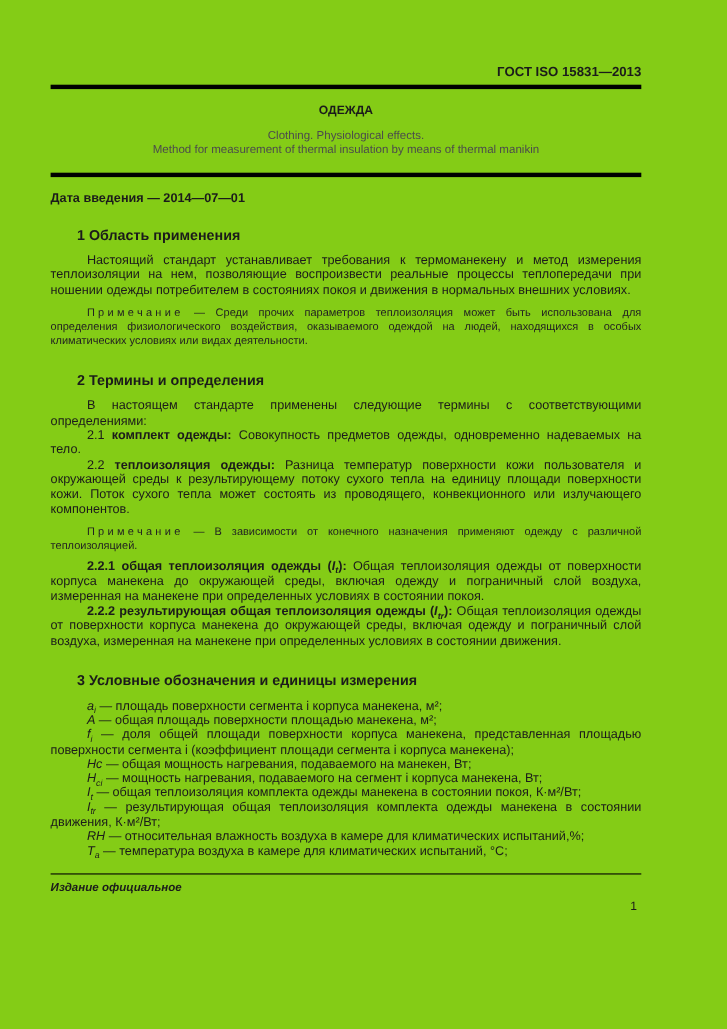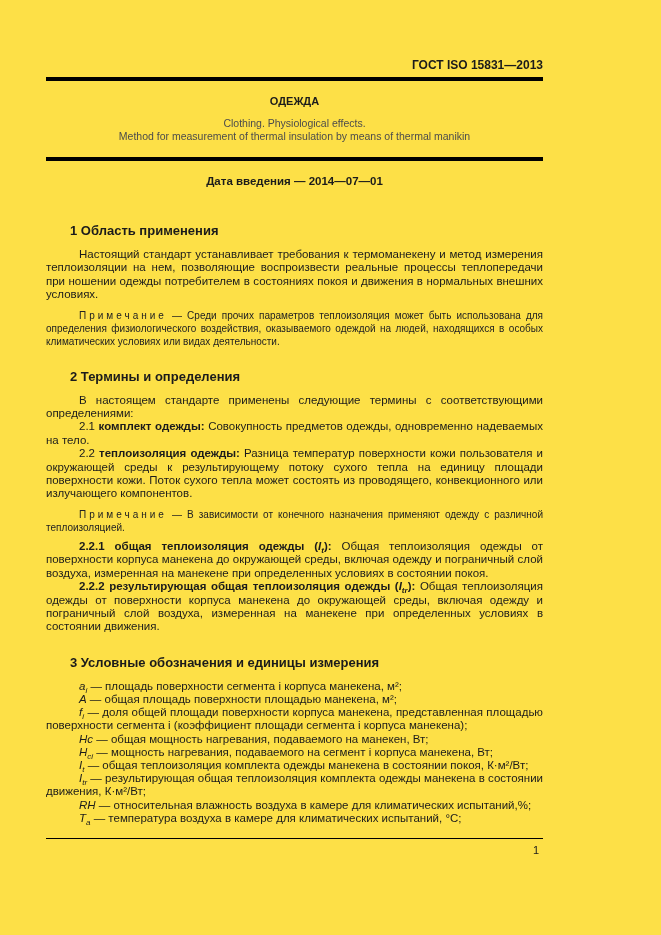--- a/index.html
+++ b/index.html
@@ -1,41 +1,41 @@
 <!DOCTYPE html>
 <html><head>
 <meta charset="utf-8">
 <style>
   html,body { margin:0; padding:0; background:#ffffff; }
   .page {
     position:relative;
     width:661px; height:935px;
-    background:#fde047;
+    background:#84cc16;
     font-family:"Liberation Sans", sans-serif;
     color:#1b1b1b;
     box-sizing:border-box;
-    padding:58px 118px 0 46px;
+    padding:58px 78px 0 46px;
     overflow:hidden;
   }
   .doc-code { text-align:right; font-weight:bold; font-size:12px; }
   .std-type {
     margin-top:27px;
     font-weight:bold; font-size:12.5px;
     letter-spacing:10.5px; word-spacing:14px;
     white-space:nowrap;
   }
   .rule { background:#000; }
   .rule.thick-top { height:4px; margin-top:5px; }
   .rule.thick-bottom { height:4px; margin-top:15px; }
   .title-ru { text-align:center; font-weight:bold; font-size:11px; margin-top:14px; }
   .sub-ru { text-align:center; font-weight:bold; font-size:12.5px; line-height:14.5px; margin-top:10px; }
   .sub-en { text-align:center; font-size:10.5px; color:#4c4c4c; line-height:12.5px; margin-top:10px; }
-  .date-line { text-align:center; font-weight:bold; font-size:11.5px; margin-top:14px; }
+  .date-line { text-align:left; font-weight:bold; font-size:11.5px; margin-top:14px; }
   .sec-h { font-size:13px; font-weight:bold; margin:21px 0 10px 24px; }
-  .sec-h.first { margin-top:36px; }
+  .sec-h.first { margin-top:19px; }
   .body-p {
     font-size:11.5px; line-height:13.4px;
     text-align:justify; text-indent:33px;
     margin:0;
   }
   .note {
     font-size:10px; line-height:13px;
     text-align:justify; text-indent:33px;
     margin:7px 0 6px 0; color:#222222;
   }
@@ -86,15 +86,16 @@
   <p class="sym-p"><span class="v">A</span><sub></sub><span> — общая площадь поверхности площадью манекена, м²;</span></p>
   <p class="sym-p"><span class="v">f</span><sub>i</sub><span> — доля  общей  площади  поверхности  корпуса  манекена,  представленная  площадью поверхности сегмента i (коэффициент площади сегмента i корпуса манекена);</span></p>
   <p class="sym-p"><span class="v">Hc</span><sub></sub><span> — общая мощность нагревания, подаваемого на манекен, Вт;</span></p>
   <p class="sym-p"><span class="v">H</span><sub>ci</sub><span> — мощность нагревания, подаваемого на сегмент i корпуса манекена, Вт;</span></p>
   <p class="sym-p"><span class="v">I</span><sub>t</sub><span> — общая теплоизоляция комплекта одежды манекена в состоянии покоя, К·м²/Вт;</span></p>
   <p class="sym-p"><span class="v">I</span><sub>tr</sub><span> — результирующая общая теплоизоляция комплекта одежды манекена в состоянии движения,  К·м²/Вт;</span></p>
   <p class="sym-p"><span class="v">RH</span><sub></sub><span> — относительная влажность воздуха в камере для климатических испытаний,%;</span></p>
   <p class="sym-p"><span class="v">T</span><sub>a</sub><span> — температура воздуха в камере для климатических испытаний, °С;</span></p>
 
   <div class="foot-rule"></div>
+  <div class="foot-note">Издание официальное</div>
   <div class="page-num">1</div>
 
 </div>
 
 </body></html>

